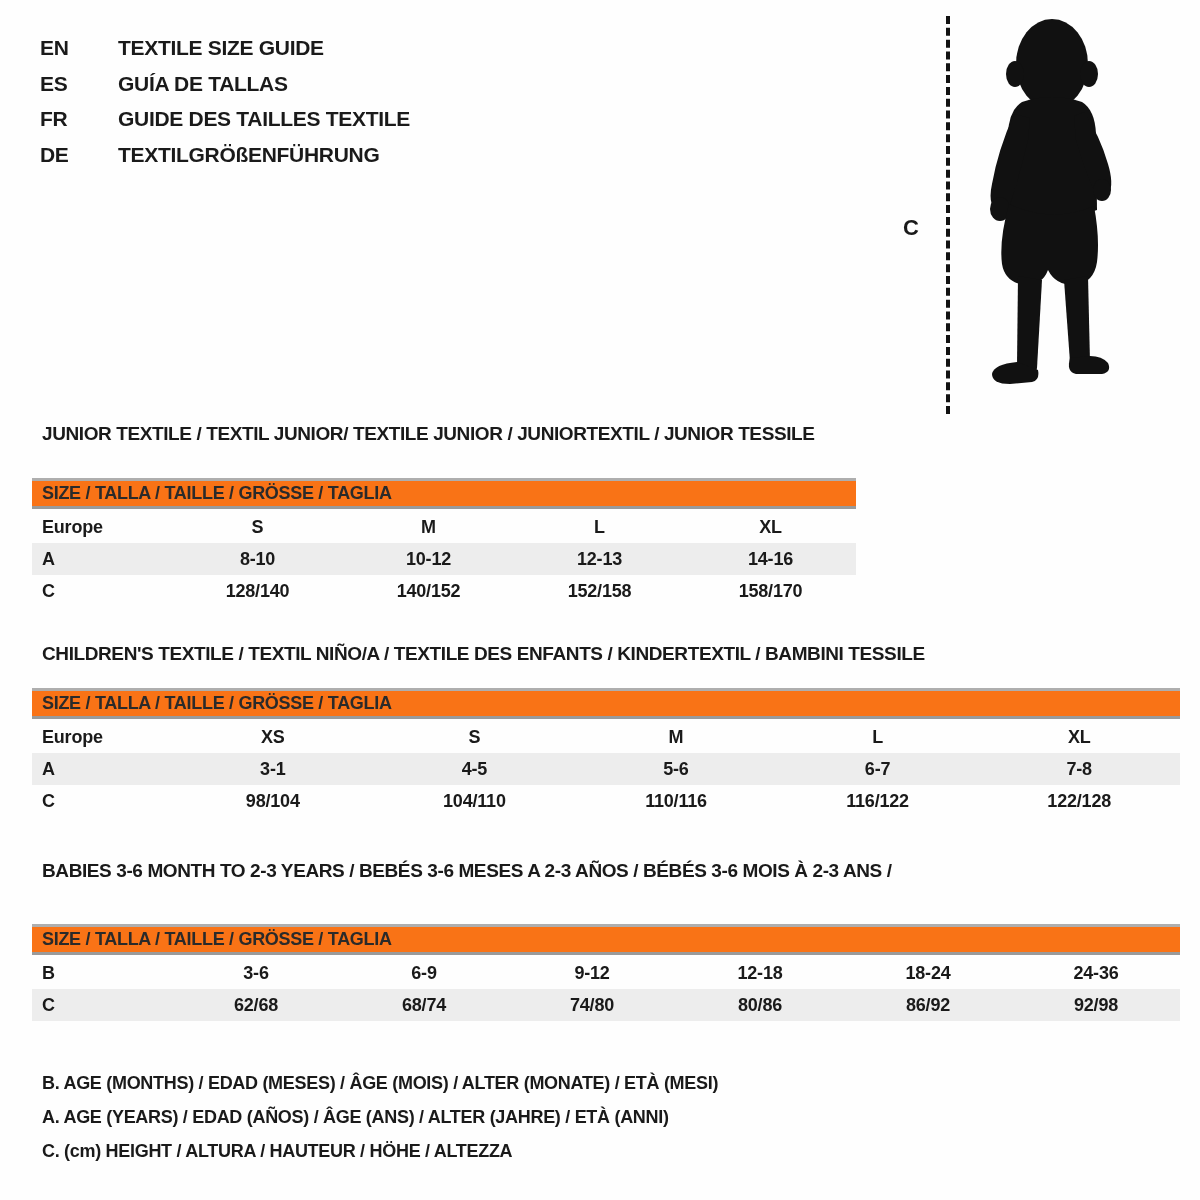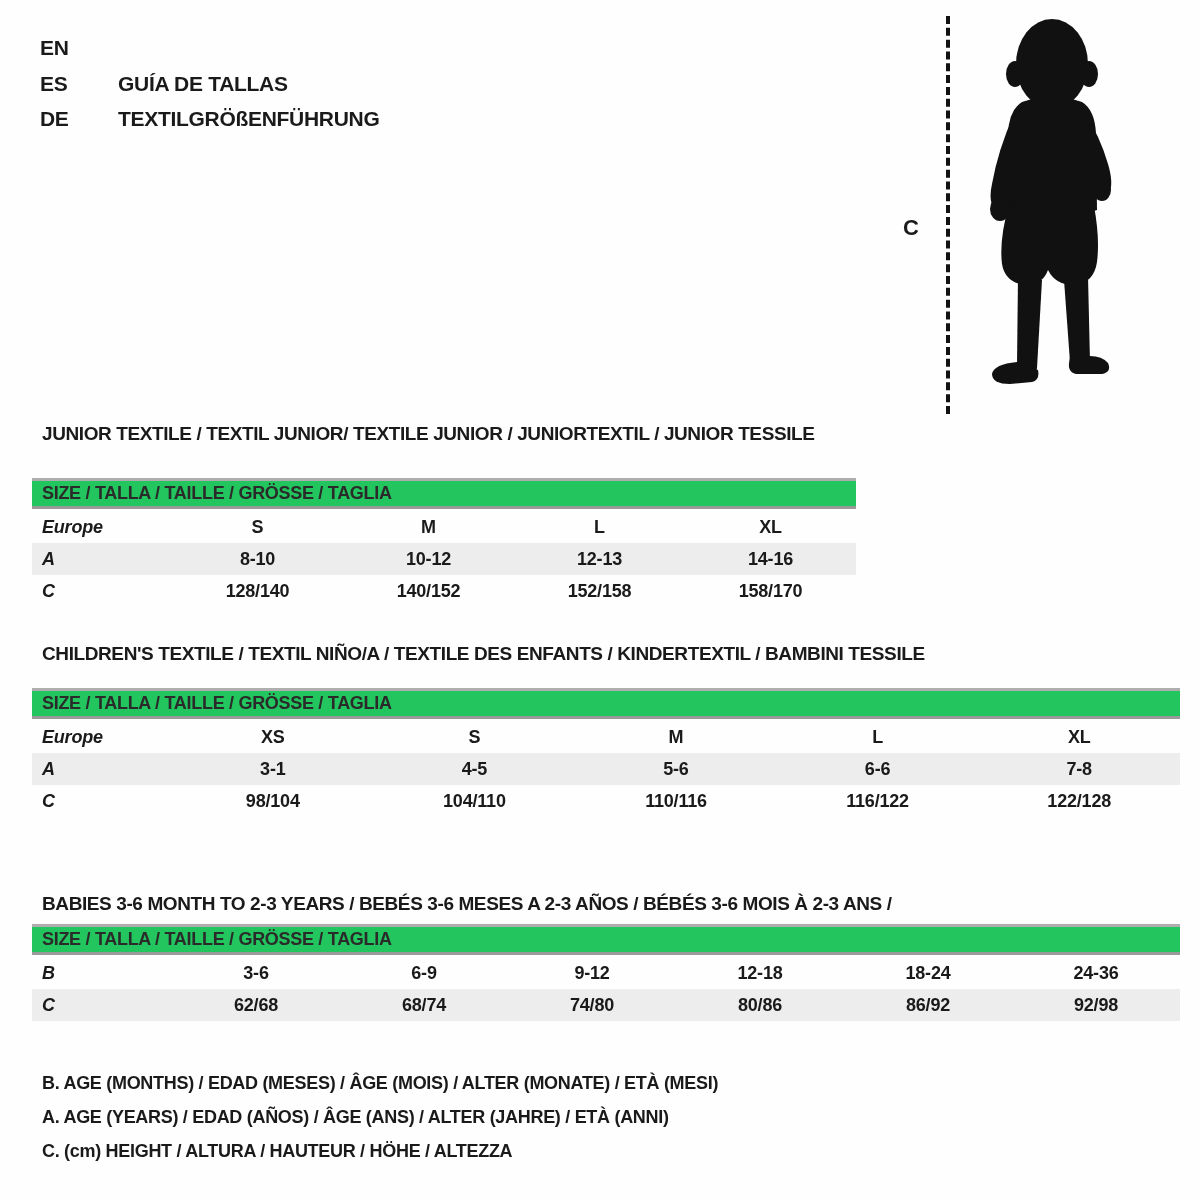--- a/index.html
+++ b/index.html
@@ -18,55 +18,60 @@
 
   
   .measure-line{left:946px;top:16px;height:398px;width:0;border-left:4px dashed #121212;}
   .measure-label{left:903px;top:215px;font-size:22px;font-weight:bold;}
   .figure-svg{left:960px;top:12px;}
 
   
   .section-title{left:42px;font-size:19px;font-weight:bold;letter-spacing:-0.4px;white-space:nowrap;}
   .title-junior{top:423px;}
   .title-children{top:643px;text-align:center;}
-  .title-babies{top:887px;line-height:33px;}
+  .title-babies{top:854px;line-height:33px;}
 
   
   .table-block{left:32px;}
   .tb-junior{top:478px;width:824px;}
   .tb-children{top:688px;width:1148px;}
   .tb-babies{top:924px;width:1148px;}
   .size-header-bar{
-    background:#22c55e;border-top:3px solid #aeaeae;border-bottom:3px solid #9a9a9a;
+    background:#f97316;border-top:3px solid #aeaeae;border-bottom:3px solid #9a9a9a;
     height:25px;line-height:25px;padding-left:10px;
     font-size:18px;font-weight:bold;letter-spacing:-0.3px;color:#2a2a2a;
   }
   table.size-table{border-collapse:collapse;width:100%;table-layout:fixed;margin-top:2px;}
   table.size-table td{
     height:32px;padding:0;text-align:center;
     font-size:18px;font-weight:bold;letter-spacing:-0.2px;
   }
-  table.size-table td.lbl{text-align:left;padding-left:10px;font-style:italic;}
+  table.size-table td.lbl{text-align:left;padding-left:10px;}
   table.size-table tr.alt{background:#ededed;}
   col.c-label{width:140px;}
 
   
   .legend{left:42px;top:1066px;}
   .legend-line{line-height:34px;font-size:18px;font-weight:bold;letter-spacing:-0.3px;white-space:nowrap;}
 </style>
 </head>
 <body>
 
 <div class="abs lang-block">
   <div class="lang-row">
     <span class="lang-code">EN</span>
+    <span class="lang-label">TEXTILE SIZE GUIDE</span>
   </div>
   <div class="lang-row">
     <span class="lang-code">ES</span>
     <span class="lang-label">GUÍA DE TALLAS</span>
+  </div>
+  <div class="lang-row">
+    <span class="lang-code">FR</span>
+    <span class="lang-label">GUIDE DES TAILLES TEXTILE</span>
   </div>
   <div class="lang-row">
     <span class="lang-code">DE</span>
     <span class="lang-label">TEXTILGRÖßENFÜHRUNG</span>
   </div>
 </div>
 
 <div class="abs measure-line"></div>
 <div class="abs measure-label">C</div>
 <svg class="abs figure-svg" width="188" height="410" viewBox="0 0 180 410" aria-hidden="true">
@@ -150,21 +155,21 @@
         <td>S</td>
         <td>M</td>
         <td>L</td>
         <td>XL</td>
       </tr>
       <tr class="alt">
         <td class="lbl">A</td>
         <td>3-1</td>
         <td>4-5</td>
         <td>5-6</td>
-        <td>6-6</td>
+        <td>6-7</td>
         <td>7-8</td>
       </tr>
       <tr>
         <td class="lbl">C</td>
         <td>98/104</td>
         <td>104/110</td>
         <td>110/116</td>
         <td>116/122</td>
         <td>122/128</td>
       </tr>

